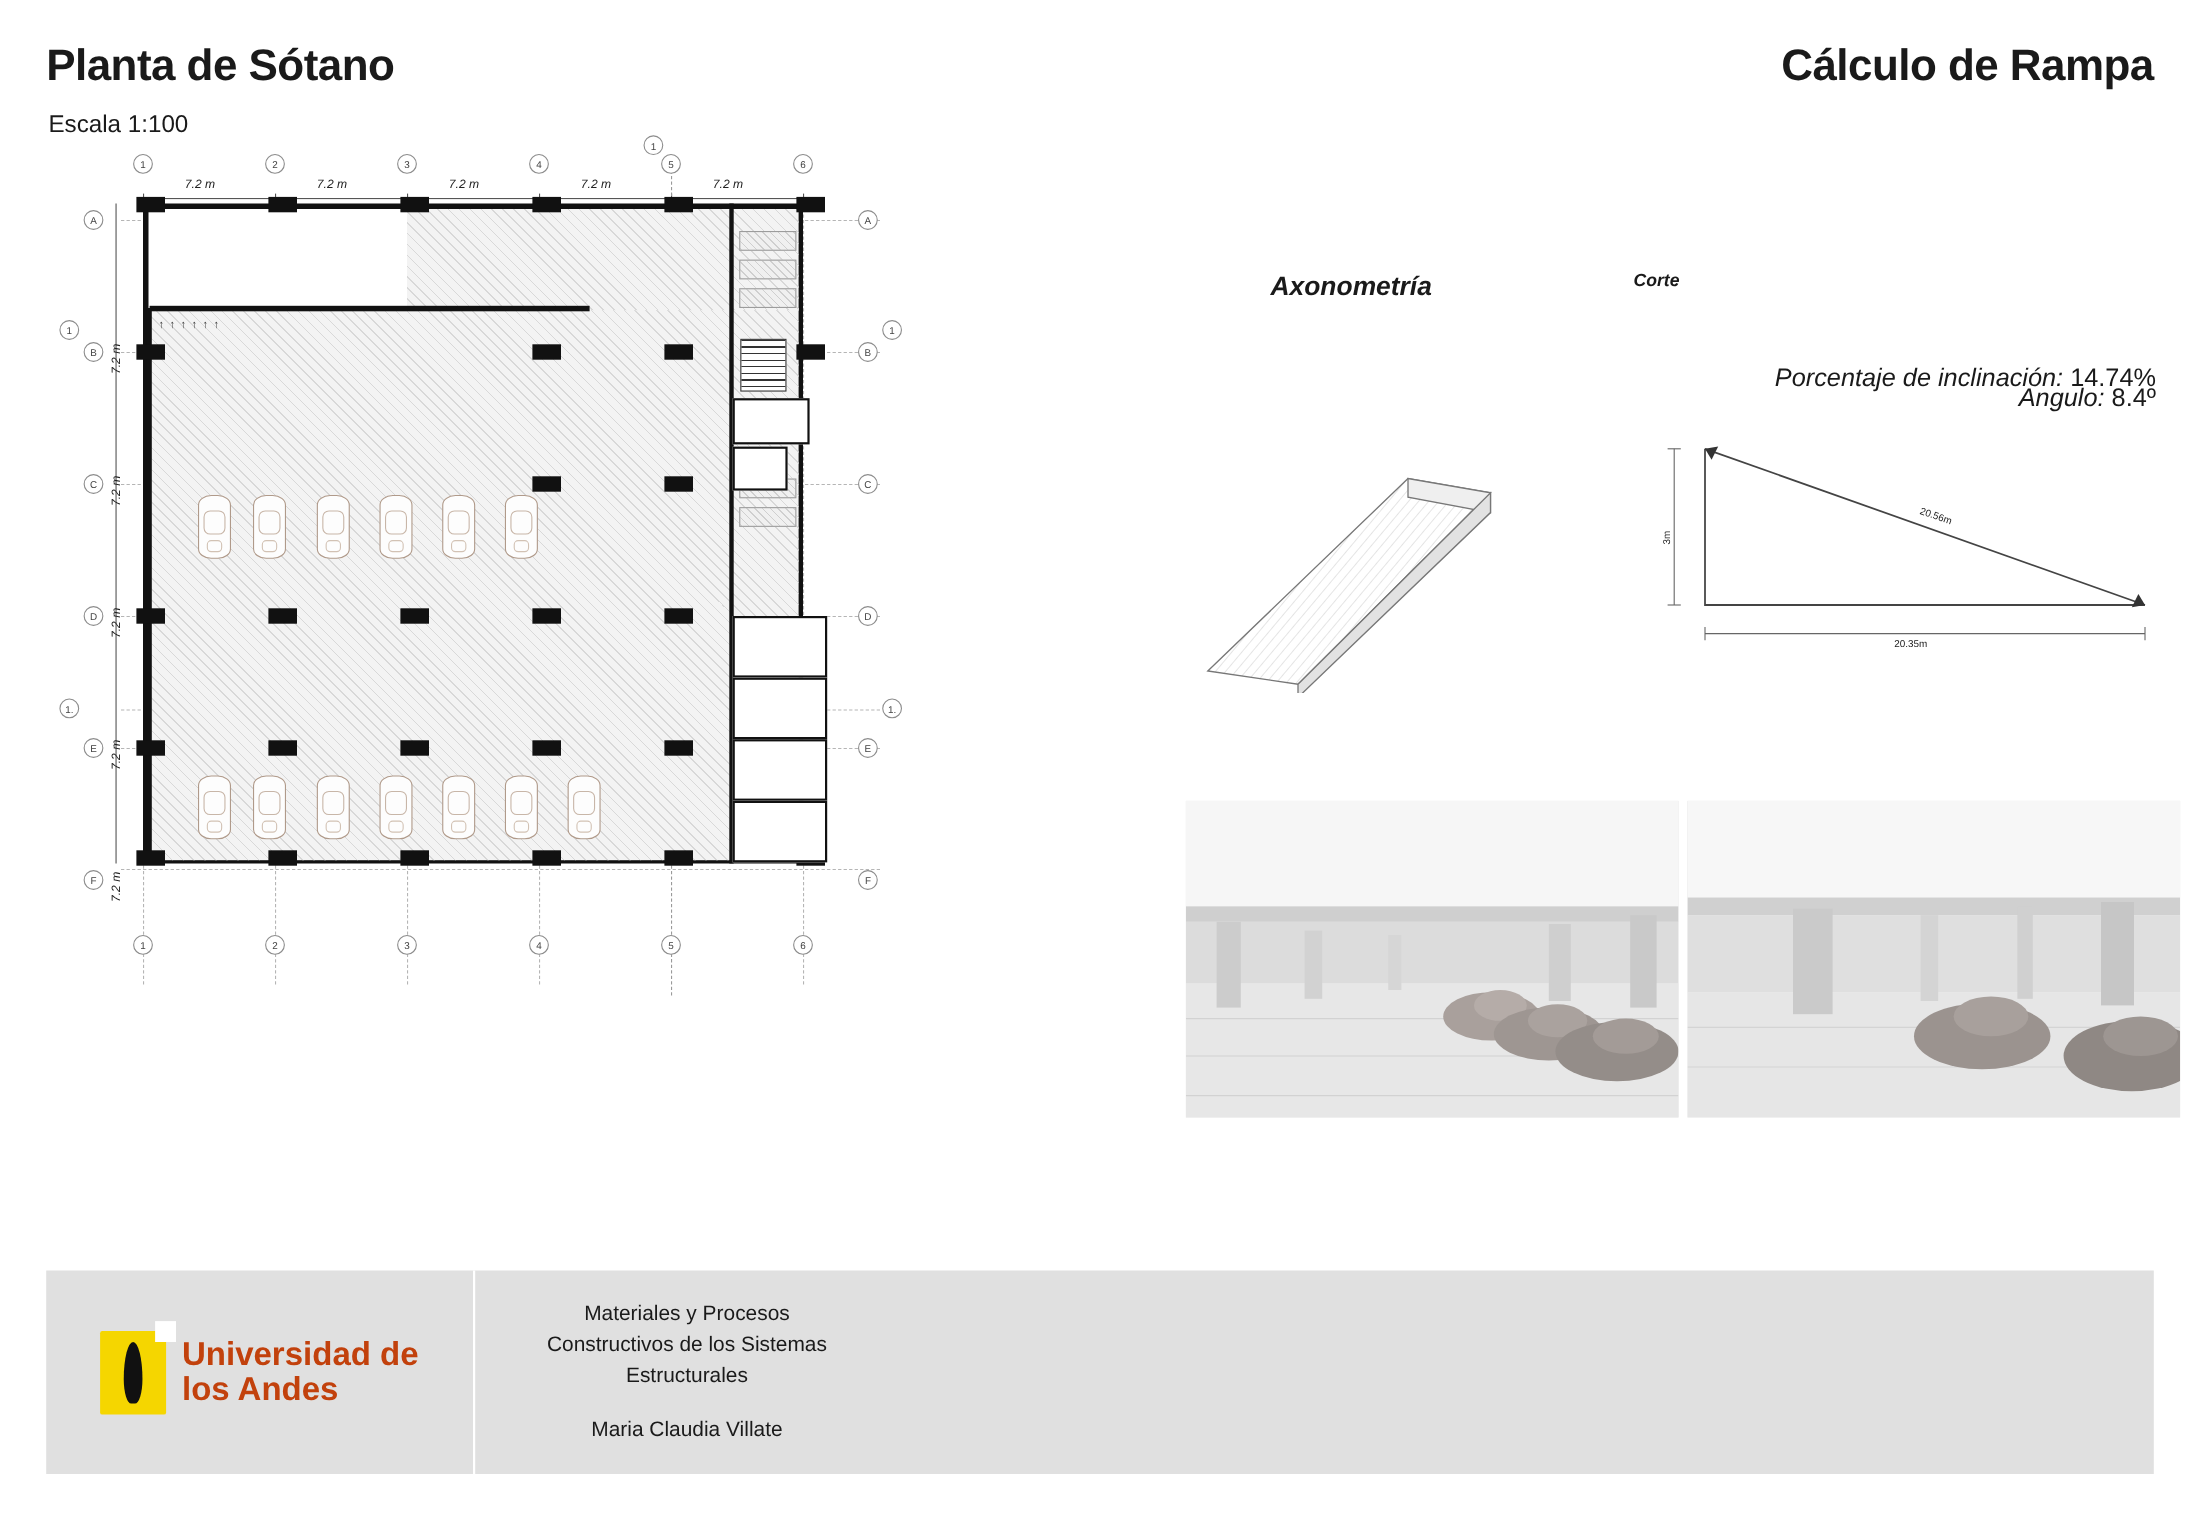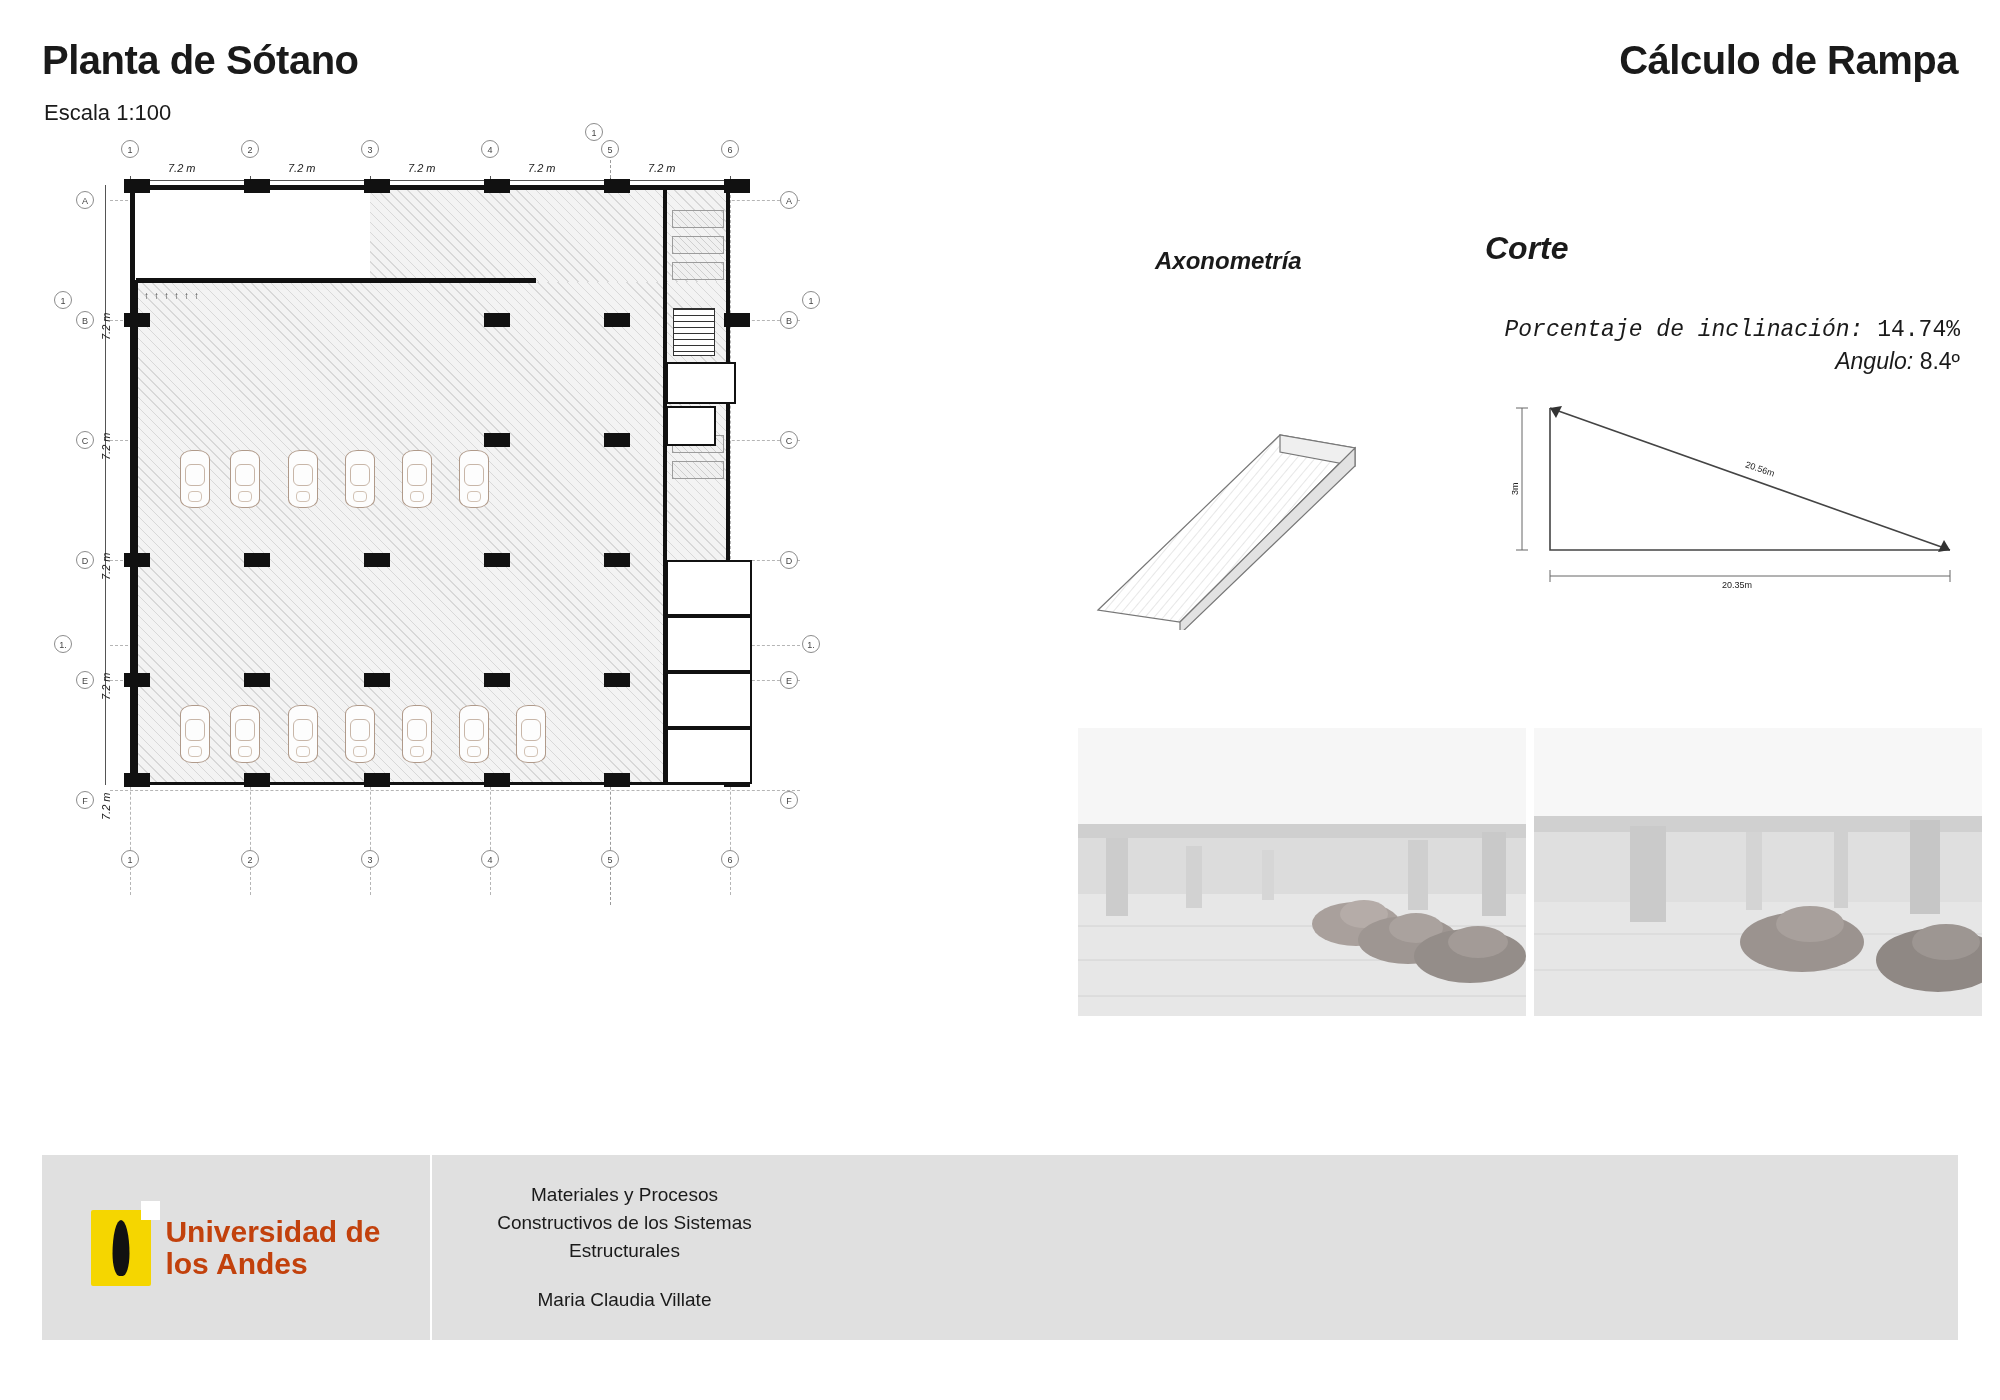--- a/index.html
+++ b/index.html
@@ -192,22 +192,22 @@
     position: absolute;
     left: 1155px;
     top: 247px;
     font-size: 24px;
     font-weight: bold;
     font-style: italic;
   }
   .corte-title {
     position: absolute;
     left: 1485px;
-    top: 230px;
-    font-size: 32px;
+    top: 247px;
+    font-size: 16px;
     font-weight: bold;
     font-style: italic;
   }
   .calc-line {
     position: absolute;
     right: 40px;
     font-size: 23px;
     text-align: right;
     font-style: italic;
     white-space: nowrap;
@@ -469,21 +469,21 @@
   <div class="car" style="left:188px; top:555px;"></div>
   <div class="car" style="left:245px; top:555px;"></div>
   <div class="car" style="left:302px; top:555px;"></div>
   <div class="car" style="left:359px; top:555px;"></div>
   <div class="car" style="left:416px; top:555px;"></div>
 </div>
 
 <div class="axo-title">Axonometría</div>
 <div class="corte-title">Corte</div>
 
-<div class="calc-line" style="top:317px;font-family:Liberation Mono, monospace;">
+<div class="calc-line" style="top:330px;">
   <span>Porcentaje de inclinación:</span>
   <span class="val">14.74%</span>
 </div>
 <div class="calc-line" style="top:348px;">
   <span>Angulo:</span>
   <span class="val">8.4º</span>
 </div>
 
 <div class="axo-box">
   <svg width="360" height="230" viewBox="0 0 360 230">

